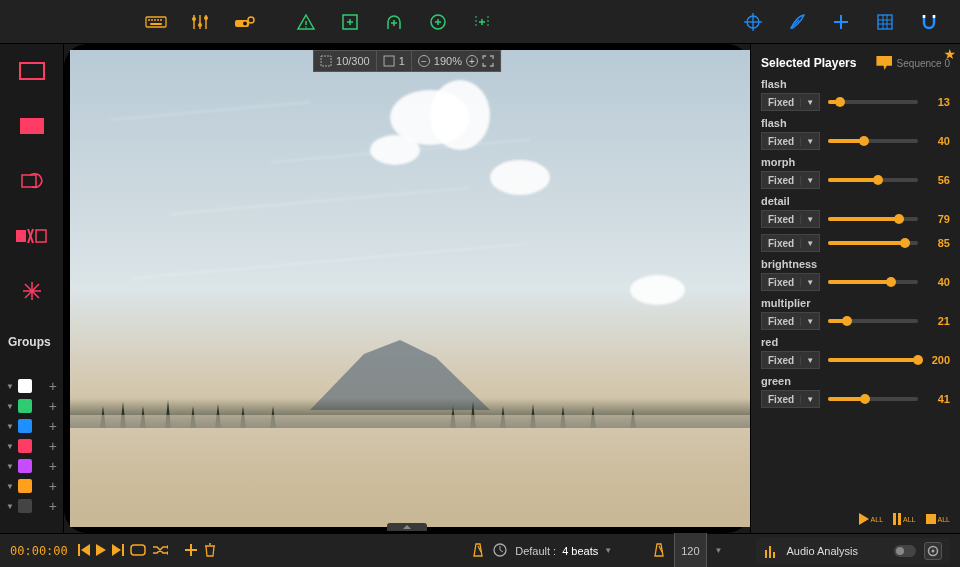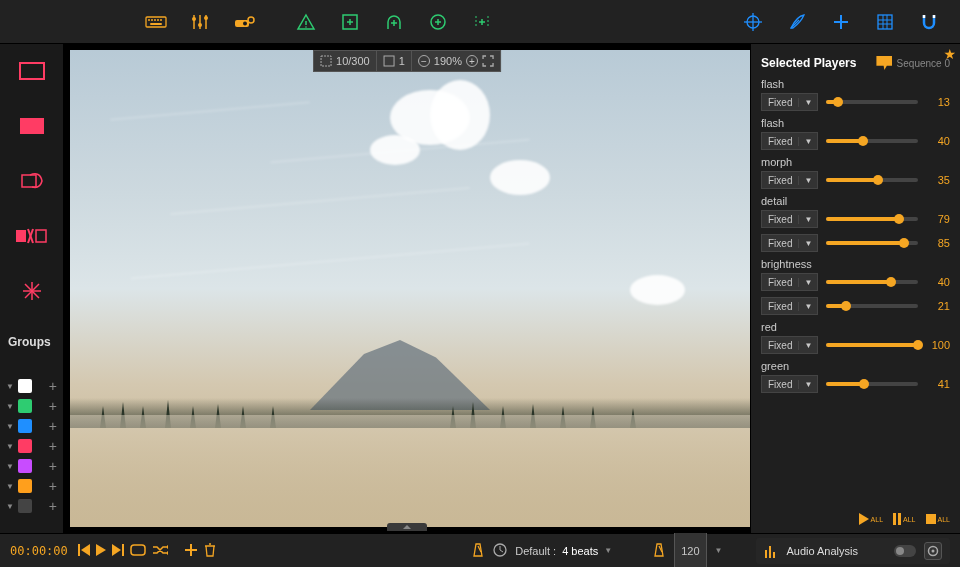--- a/index.html
+++ b/index.html
@@ -28,21 +28,21 @@
   .ticon svg{display:block;}
 
   
   .main{display:flex;height:489px;}
   .leftcol{width:64px;background:var(--bg0);display:flex;flex-direction:column;align-items:center;padding-top:10px;gap:21px;border-right:1px solid #000;}
   .leftcol .ltool{width:40px;height:34px;display:flex;align-items:center;justify-content:center;cursor:pointer;}
   .groups-head{width:100%;padding:6px 8px;font-weight:bold;font-size:12px;color:#ddd;}
   .group-row{width:100%;display:flex;align-items:center;gap:4px;padding:2px 6px;}
   .swatch{width:14px;height:14px;border-radius:2px;}
   
-  .canvas-wrap{flex:1;position:relative;background:#000;}
+  .canvas-wrap{flex:1;position:relative;background:#000;border-radius:23px;}
   .canvas{position:absolute;left:6px;right:0;top:6px;bottom:6px;overflow:hidden;background:linear-gradient(to bottom,#b8cad6 0%,#cdd9df 30%,#dce5e8 50%,#d4c8b0 70%,#c9b896 85%,#b8a580 100%);}
   .mountain{position:absolute;left:240px;top:290px;width:180px;height:70px;background:#6b7780;clip-path:polygon(0 100%,30% 20%,50% 0,70% 25%,100% 100%);opacity:.75;}
   .treeline{position:absolute;left:0;right:0;top:348px;height:30px;background:linear-gradient(to top,rgba(40,50,40,.85),transparent);}
   .tree{position:absolute;bottom:0;border-left:3px solid transparent;border-right:3px solid transparent;border-bottom:22px solid #2a3528;}
   .fog{position:absolute;left:0;right:0;top:365px;bottom:0;background:linear-gradient(to bottom,rgba(220,210,190,.5),#c9b896);}
   .cloud{position:absolute;background:rgba(255,255,255,.88);border-radius:50%;filter:blur(1px);}
   .wisp{position:absolute;background:rgba(255,255,255,.18);height:2px;transform:rotate(-5deg);filter:blur(1px);}
   
   .frame-bar{position:absolute;top:6px;left:50%;transform:translateX(-50%);display:flex;align-items:center;background:#3a3a3a;height:22px;border:1px solid #555;}
   .frame-seg{display:flex;align-items:center;gap:4px;padding:0 6px;border-right:1px solid #555;height:100%;}
@@ -50,21 +50,21 @@
   
   .bottom-handle{position:absolute;bottom:2px;left:50%;transform:translateX(-50%);width:40px;height:8px;background:#3a3a3a;border-radius:3px 3px 0 0;display:flex;align-items:center;justify-content:center;}
   .bottom-handle::after{content:"";border-left:4px solid transparent;border-right:4px solid transparent;border-bottom:4px solid #888;}
   
   .rightcol{width:210px;background:#1f1f1f;display:flex;flex-direction:column;border-left:1px solid #000;position:relative;}
   .rightcol .pin{position:absolute;top:2px;right:4px;color:var(--accent);font-size:14px;}
   .tabhead{display:flex;align-items:center;justify-content:space-between;padding:12px 10px 8px 10px;}
   .tabhead .sel{font-weight:bold;color:#fff;font-size:12px;}
   .tabhead .seq{color:var(--muted);font-size:10px;}
   .params{flex:1;overflow:hidden;padding:0 10px;}
-  .param{margin-bottom:6px;}
+  .param{margin-bottom:6px;font-weight:bold;}
   .param .label{color:#ccc;font-size:11px;margin-bottom:3px;}
   .param .row{display:flex;align-items:center;gap:8px;}
   .mode-pill{display:flex;align-items:center;background:#333;border:1px solid #444;height:18px;font-size:10px;}
   .mode-pill .txt{padding:0 6px;}
   .mode-pill .arrow{border-left:1px solid #444;padding:0 5px;font-size:8px;}
   .slider{flex:1;height:4px;background:#444;position:relative;border-radius:2px;}
   .slider .fill{position:absolute;left:0;top:0;bottom:0;background:var(--accent);border-radius:2px;}
   .slider .thumb{position:absolute;width:10px;height:10px;background:var(--accent);border-radius:50%;top:-3px;transform:translateX(-50%);}
   .val{width:24px;text-align:right;color:var(--accent);font-size:11px;}
   .all-btns{display:flex;justify-content:flex-end;gap:10px;padding:8px 10px;align-items:center;}
@@ -377,21 +377,21 @@
           <div class="label">morph</div>
           <div class="row">
             <div class="mode-pill">
               <span class="txt">Fixed</span>
               <span class="arrow">▼</span>
             </div>
             <div class="slider">
               <div class="fill" style="width:56%"></div>
               <div class="thumb" style="left:56%"></div>
             </div>
-            <div class="val">35</div>
+            <div class="val">56</div>
           </div>
         </div>
         <div class="param">
           <div class="label">detail</div>
           <div class="row">
             <div class="mode-pill">
               <span class="txt">Fixed</span>
               <span class="arrow">▼</span>
             </div>
             <div class="slider">
@@ -422,20 +422,21 @@
               <span class="arrow">▼</span>
             </div>
             <div class="slider">
               <div class="fill" style="width:70%"></div>
               <div class="thumb" style="left:70%"></div>
             </div>
             <div class="val">40</div>
           </div>
         </div>
         <div class="param">
+          <div class="label">multiplier</div>
           <div class="row">
             <div class="mode-pill">
               <span class="txt">Fixed</span>
               <span class="arrow">▼</span>
             </div>
             <div class="slider">
               <div class="fill" style="width:21%"></div>
               <div class="thumb" style="left:21%"></div>
             </div>
             <div class="val">21</div>
@@ -445,21 +446,21 @@
           <div class="label">red</div>
           <div class="row">
             <div class="mode-pill">
               <span class="txt">Fixed</span>
               <span class="arrow">▼</span>
             </div>
             <div class="slider">
               <div class="fill" style="width:100%"></div>
               <div class="thumb" style="left:100%"></div>
             </div>
-            <div class="val">100</div>
+            <div class="val">200</div>
           </div>
         </div>
         <div class="param">
           <div class="label">green</div>
           <div class="row">
             <div class="mode-pill">
               <span class="txt">Fixed</span>
               <span class="arrow">▼</span>
             </div>
             <div class="slider">

